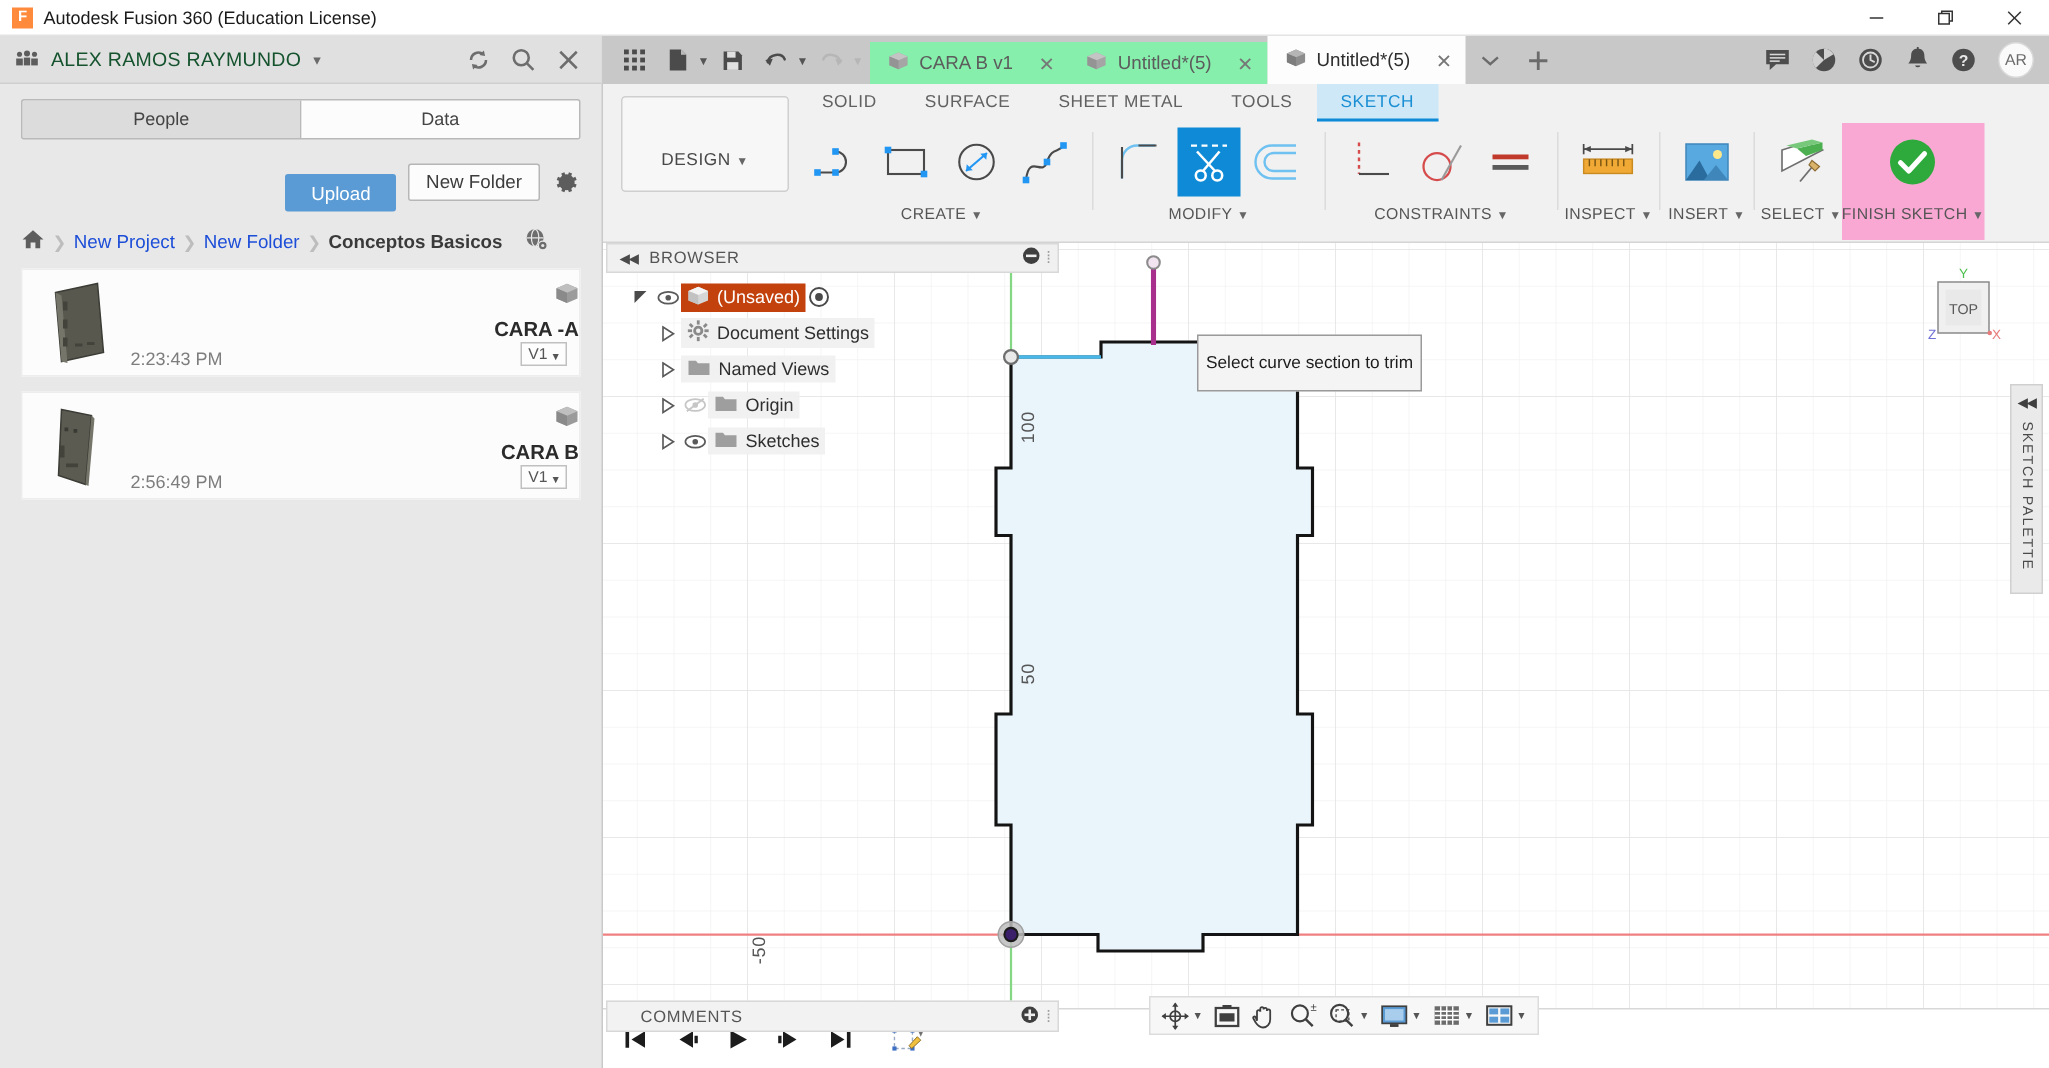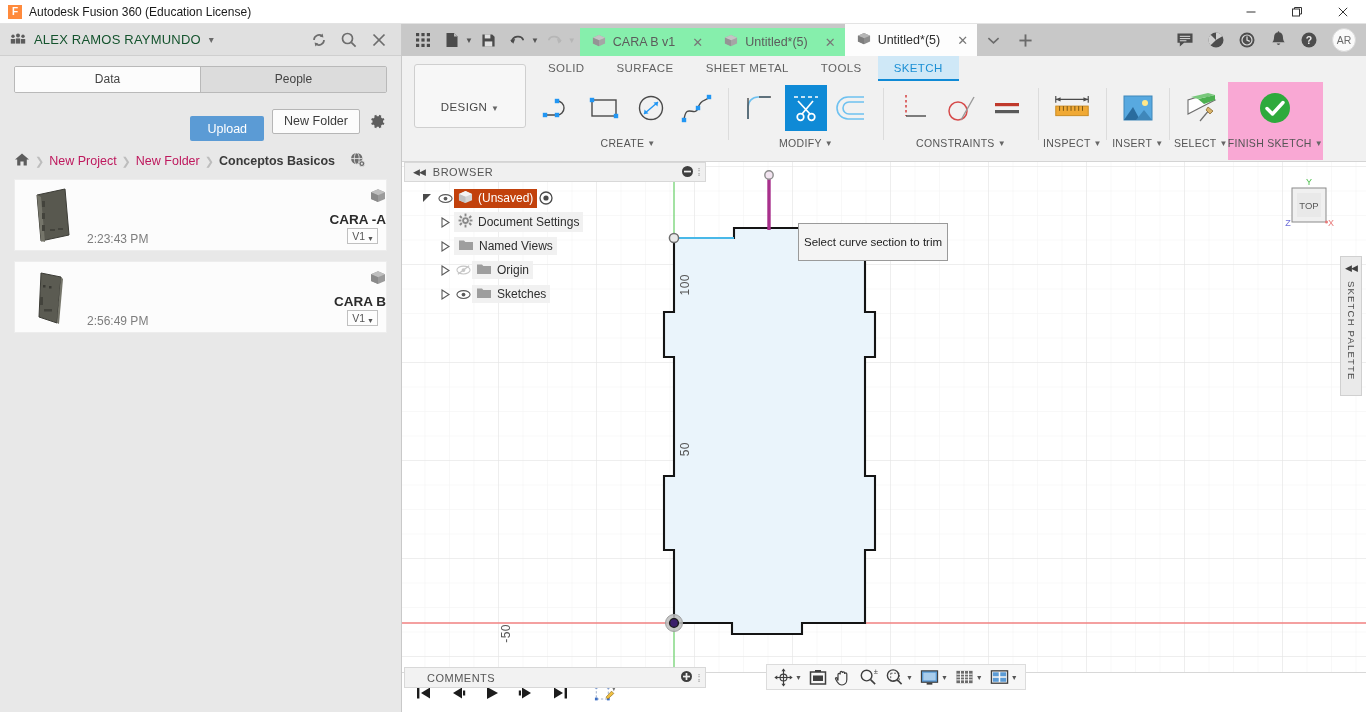--- a/index.html
+++ b/index.html
@@ -79,21 +79,21 @@
     height: 25px; padding: 0 11px; font-size: 12.5px; border-radius: 2px;
     font-family: inherit;
   }
   .gear-btn { display: flex; align-items: center; }
 
   .breadcrumb {
     display: flex; align-items: center; gap: 5px;
     margin: 10px 0 0 14px; height: 20px;
   }
   .bc-sep { color: #bdbdbd; font-size: 11px; }
-  .bc-item { font-size: 12.5px; color: #be185d; }
+  .bc-item { font-size: 12.5px; color: #1d4ed8; }
   .bc-item.current { color: #3a3a3a; font-weight: bold; }
   .bc-globe { margin-left: 9px; }
 
   .file-list { margin: 8px 14px 0 14px; }
   .file-card {
     background: #fcfcfc; height: 72px; margin-bottom: 10px;
     display: flex; align-items: stretch; position: relative;
     border: 1px solid #ededed;
   }
   .thumb {
@@ -317,22 +317,22 @@
       <span>
         <svg width="18" height="18" viewBox="0 0 18 18">
           <line x1="3.5" y1="3.5" x2="14.5" y2="14.5" stroke="#6d6d6d" stroke-width="1.7"></line>
           <line x1="14.5" y1="3.5" x2="3.5" y2="14.5" stroke="#6d6d6d" stroke-width="1.7"></line>
         </svg>
       </span>
     </div>
   </div>
 
   <div class="dp-tabs">
+    <div class="dp-tab">People</div>
     <div class="dp-tab active">Data</div>
-    <div class="dp-tab">People</div>
   </div>
 
   <div class="dp-actions">
     <button class="btn-upload">Upload</button>
     <button class="btn-newfolder">New Folder</button>
     <span class="gear-btn">
       <svg width="19" height="19" viewBox="0 0 20 20">
         <path d="M10 6.6a3.4 3.4 0 1 0 0 6.8 3.4 3.4 0 0 0 0-6.8zm0 5a1.6 1.6 0 1 1 0-3.2 1.6 1.6 0 0 1 0 3.2z" fill="#5d5d5d"></path>
         <path d="M17.3 11.6l-1.5-.6a6 6 0 0 0 0-2l1.5-.6-.9-2.2-1.5.6a6 6 0 0 0-1.4-1.4l.6-1.5L11.9 3l-.6 1.5a6 6 0 0 0-2 0L8.7 3 6.5 3.9l.6 1.5A6 6 0 0 0 5.7 6.8L4.2 6.2l-.9 2.2 1.5.6a6 6 0 0 0 0 2l-1.5.6.9 2.2 1.5-.6a6 6 0 0 0 1.4 1.4l-.6 1.5 2.2.9.6-1.5a6 6 0 0 0 2 0l.6 1.5 2.2-.9-.6-1.5a6 6 0 0 0 1.4-1.4l1.5.6z" fill="#5d5d5d"></path>
       </svg>

